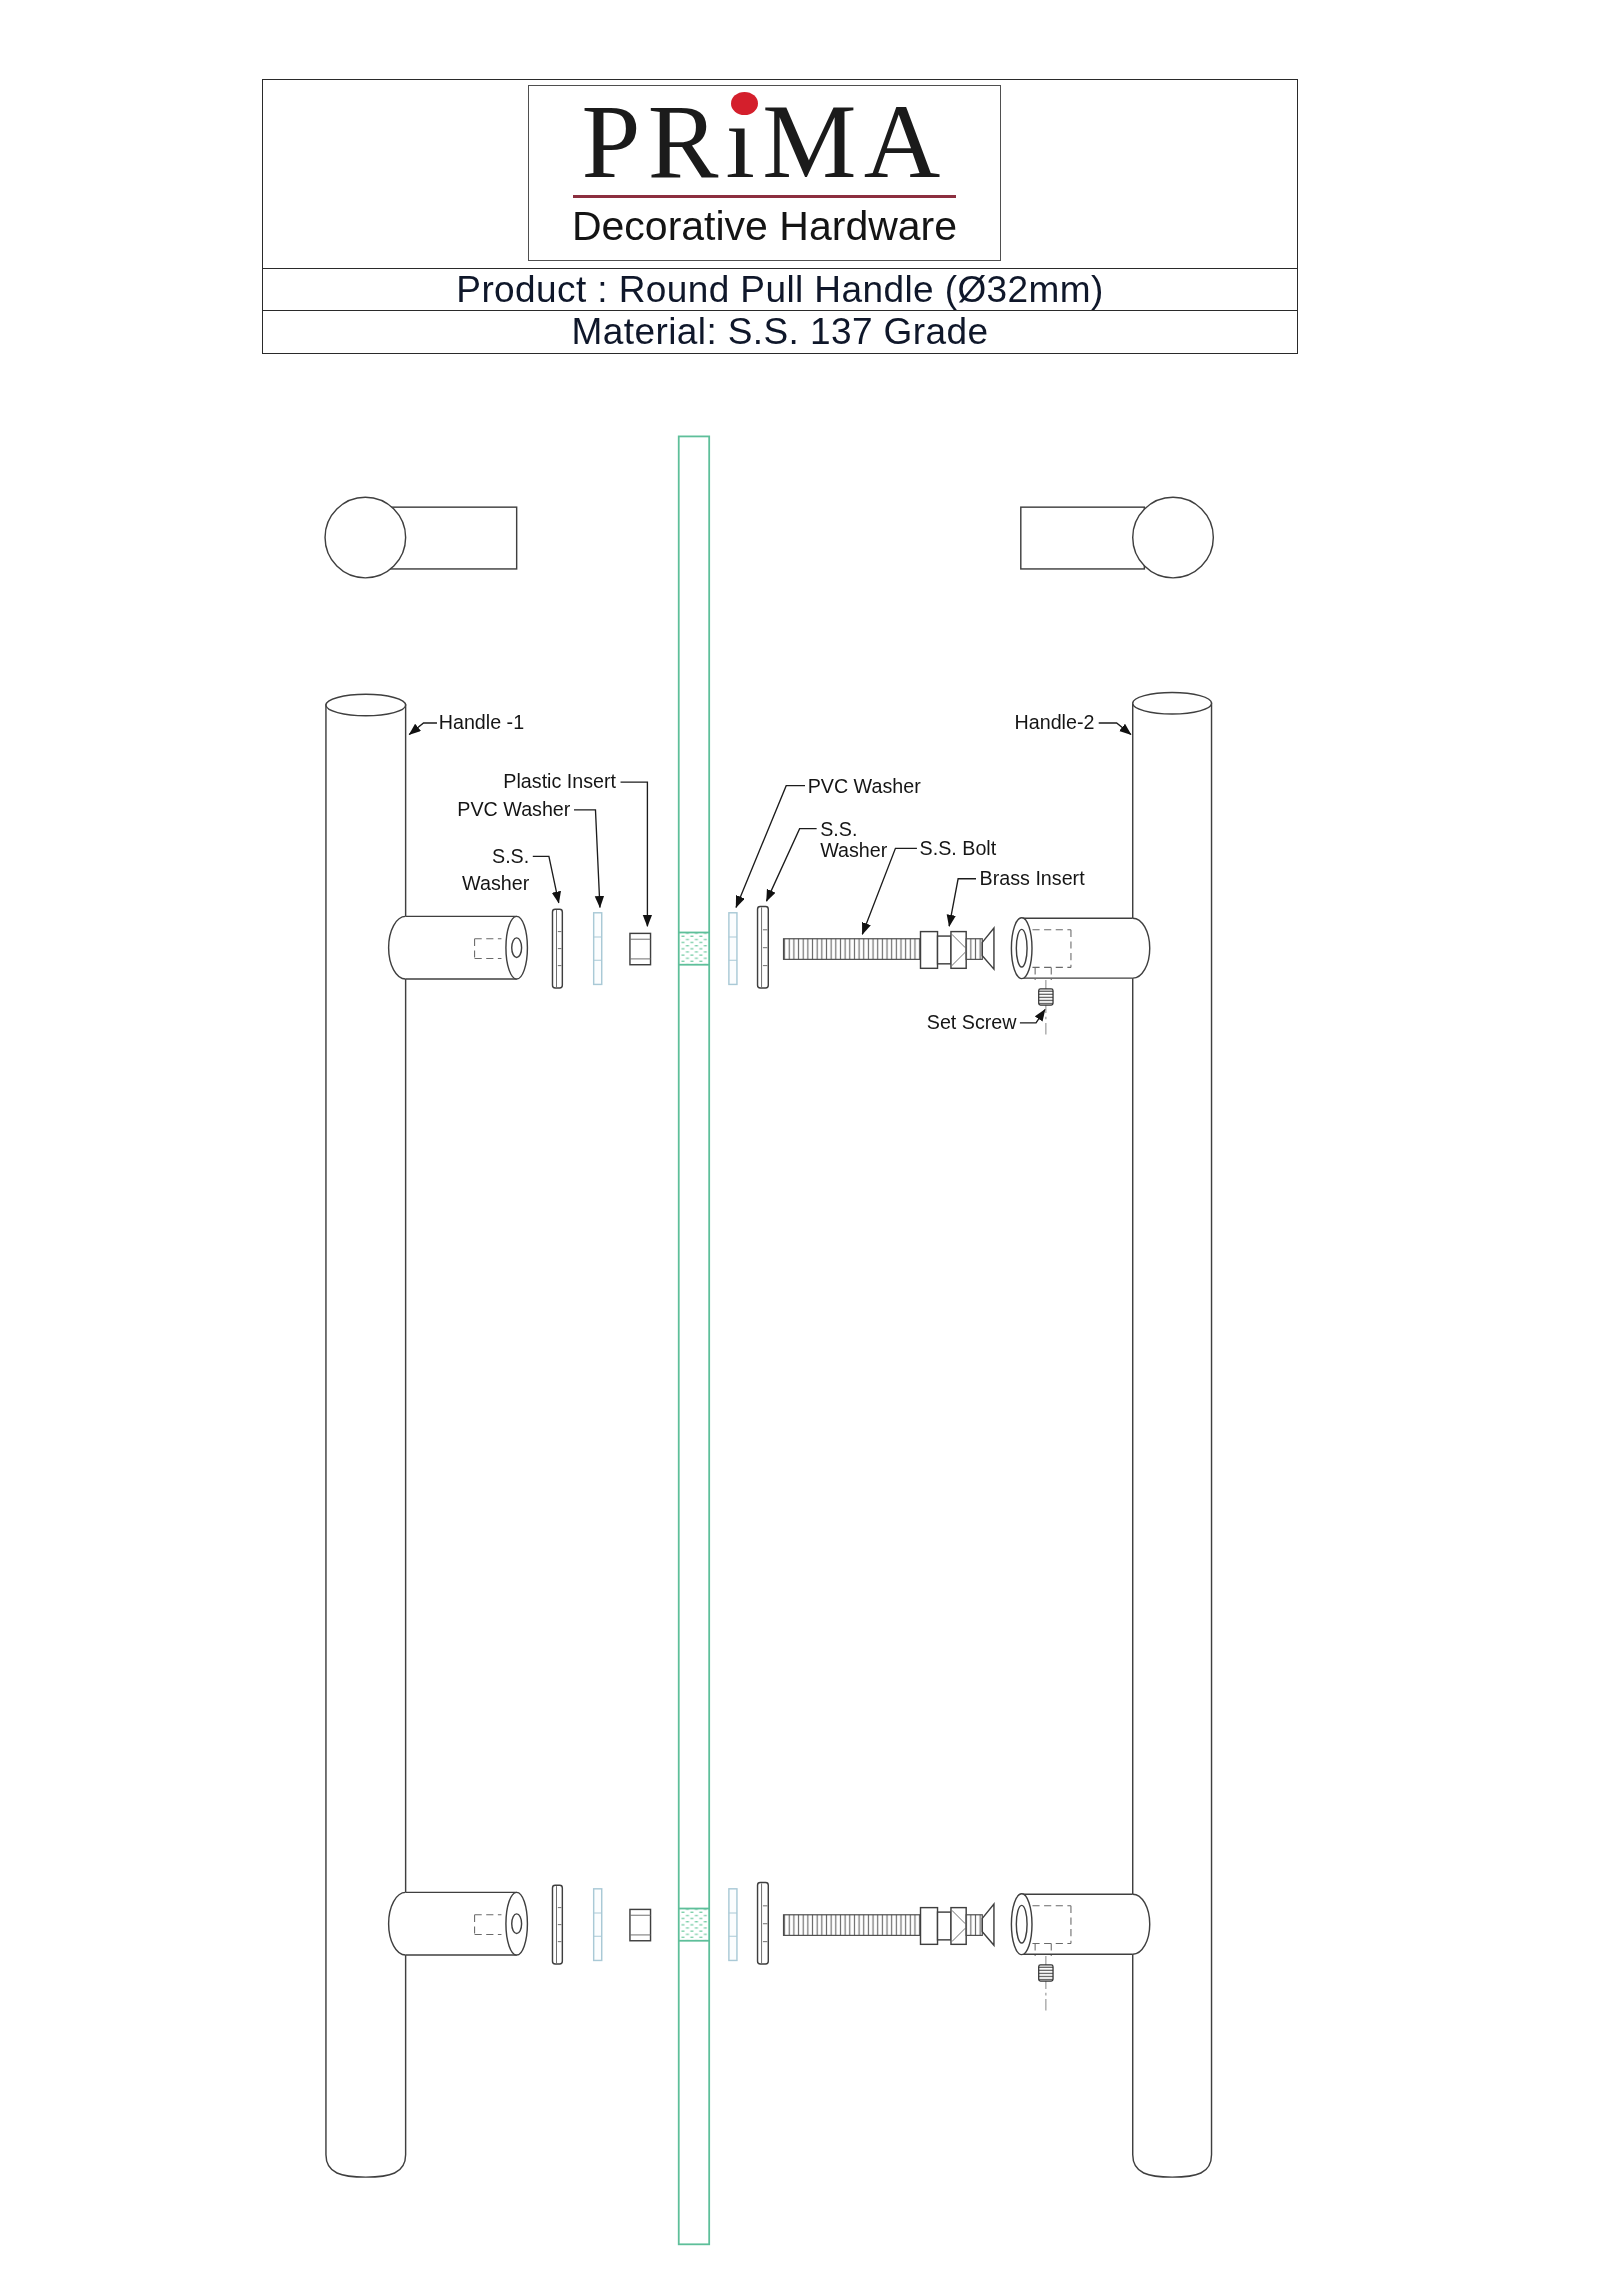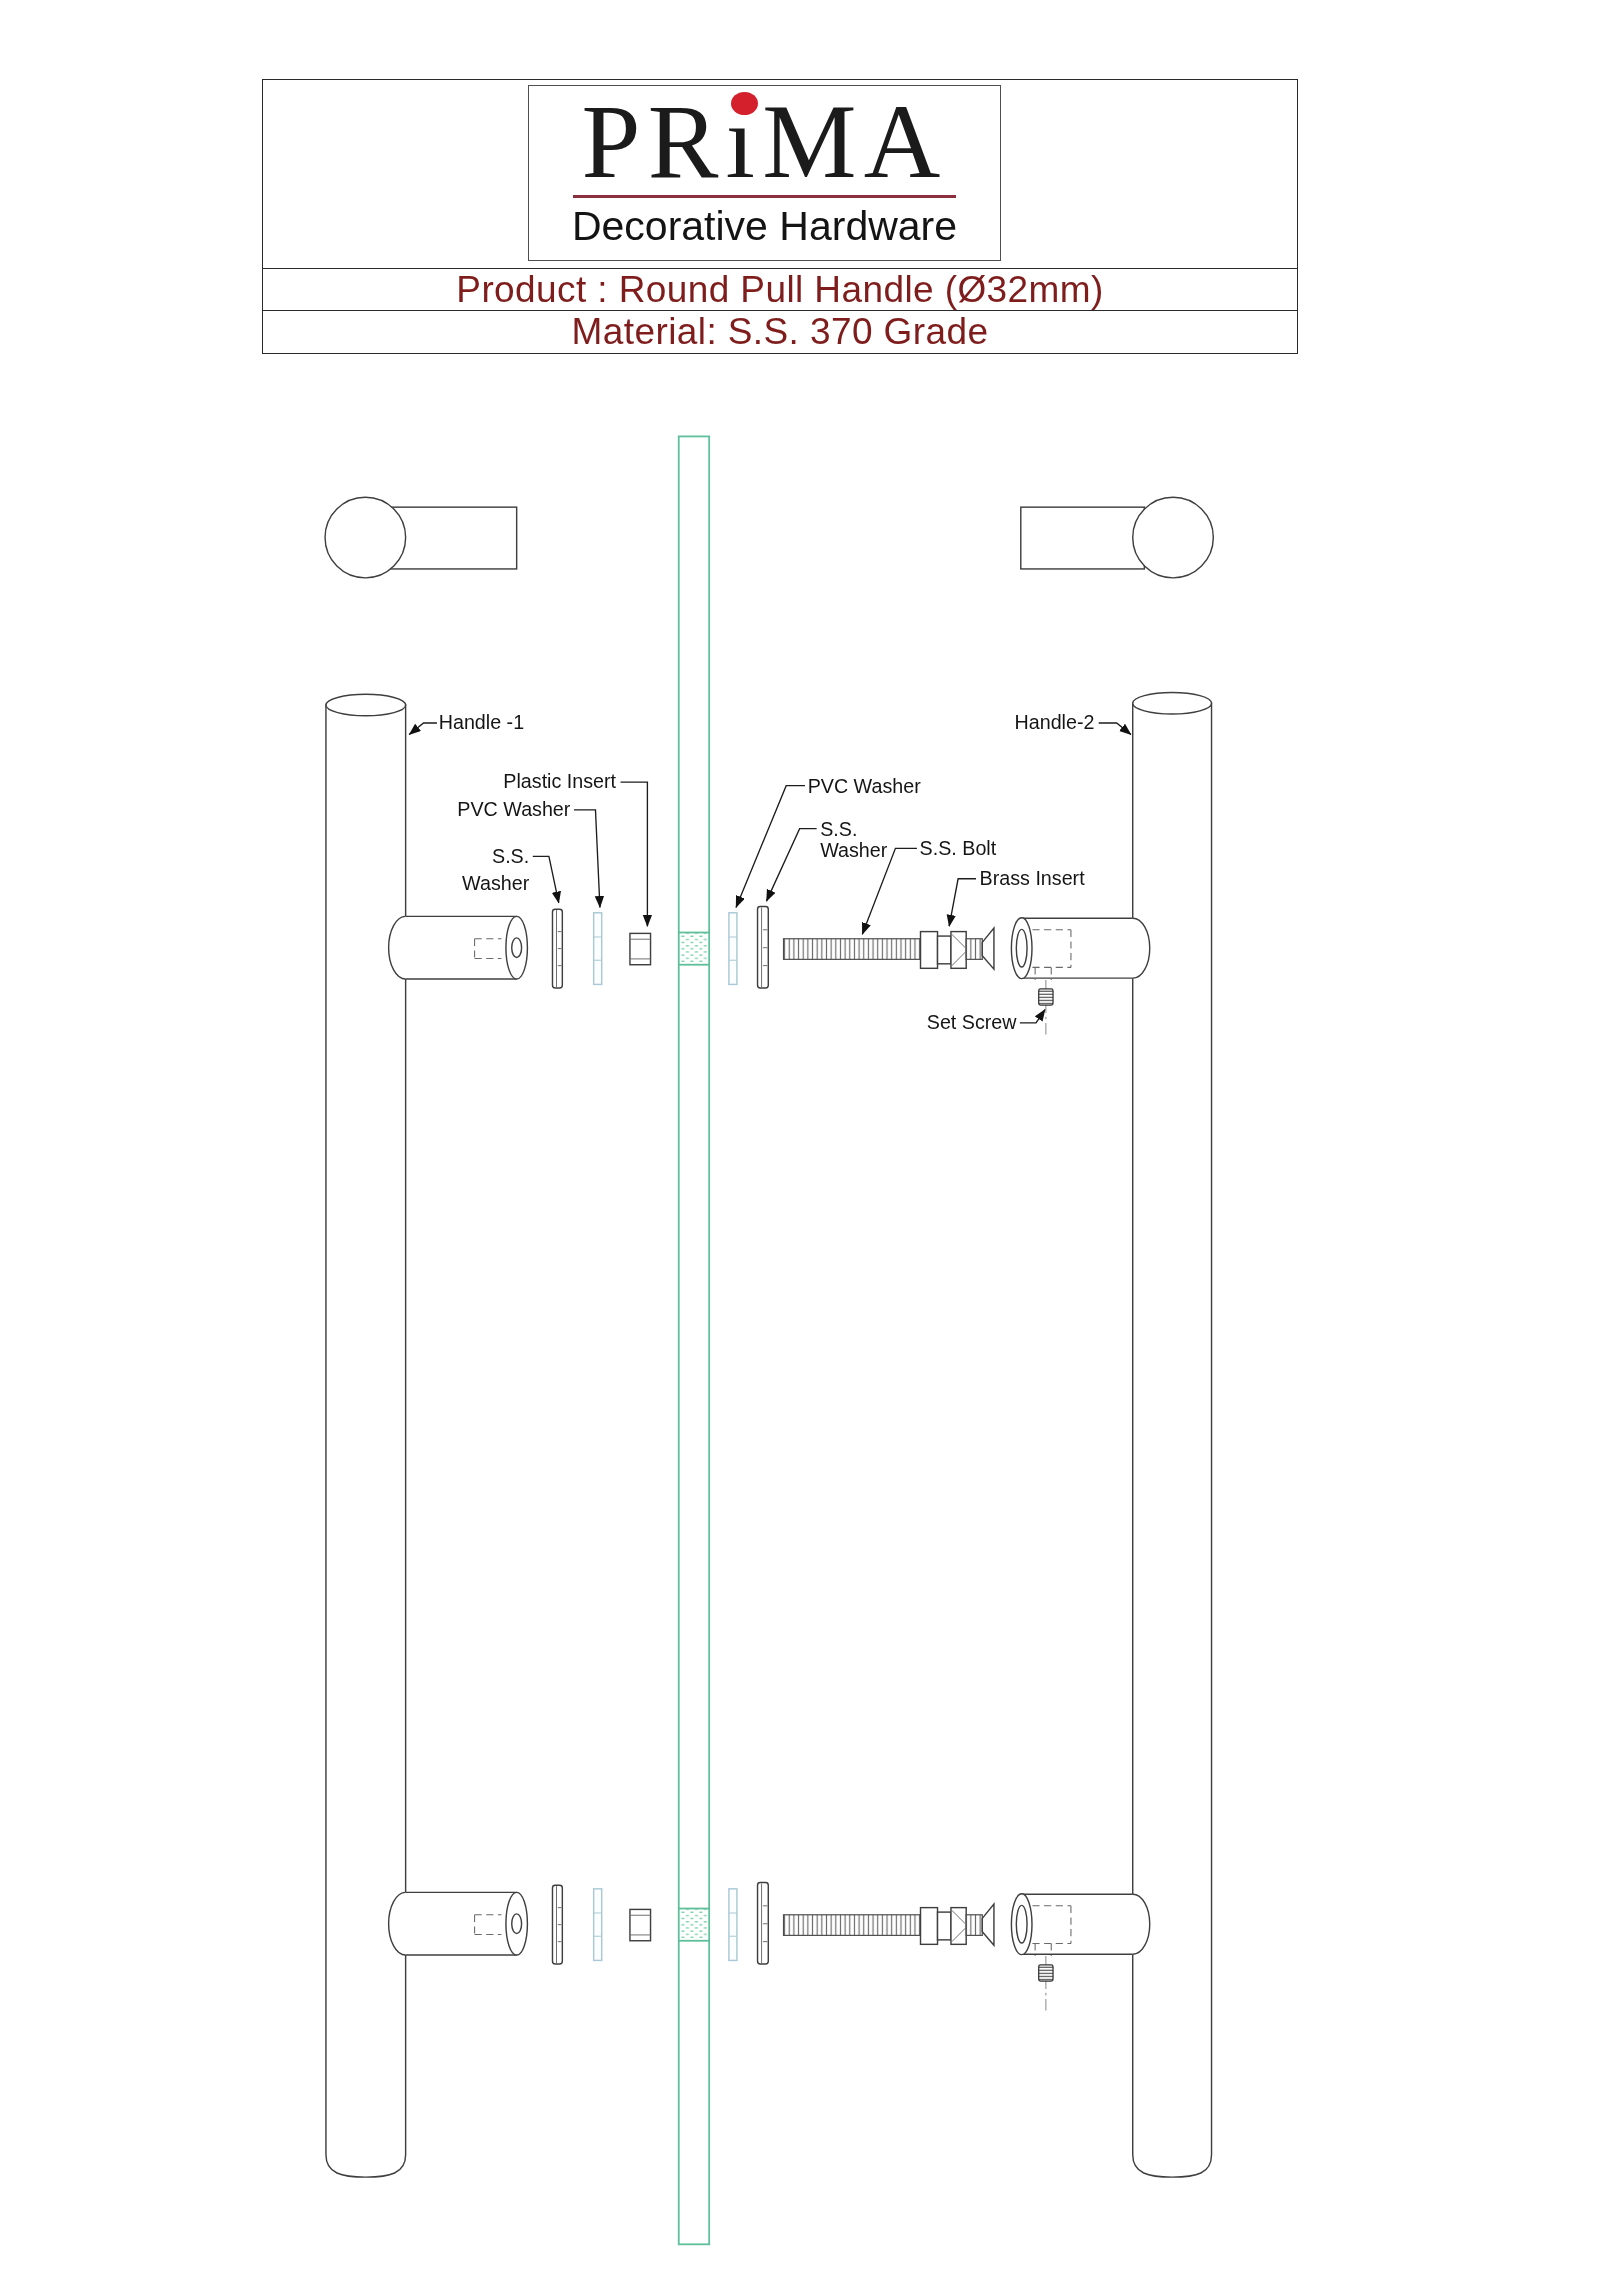--- a/index.html
+++ b/index.html
@@ -15,21 +15,21 @@
             display:flex;flex-direction:column;align-items:center;justify-content:center;}
   .brand{position:relative;font-family:"Liberation Serif",serif;font-size:106px;
          line-height:.88;color:#1b1b1b;letter-spacing:7.2px;white-space:nowrap;}
   .brand-dot{position:absolute;width:27px;height:23px;border-radius:50%;
              background:#d41f2c;top:-3.6px;left:149px;}
   .brand-rule{width:383px;height:3.6px;background:#8c2f3f;margin-top:6.3px;}
   .tagline{font-size:41px;color:#141414;margin-top:4.5px;white-space:nowrap;}
   .tagline .bold{font-weight:normal;}
   .row-product,.row-material{height:41px;border-top:1.8px solid #2a2a2a;
        display:flex;align-items:center;justify-content:center;
-       font-size:37px;color:#7f1d1d;letter-spacing:0.4px;}
+       font-size:37px;color:#0f172a;letter-spacing:0.4px;}
 
   
   svg{position:absolute;left:0;top:0;}
   .ln{stroke:#3f3f3f;stroke-width:1.6;fill:none;}
   .fw{fill:#ffffff;stroke:#3f3f3f;stroke-width:1.6;}
   .fwn{fill:#ffffff;stroke:none;}
   .thin{stroke:#6e6e6e;stroke-width:1.1;fill:none;}
   .dash{stroke:#6a6a6a;stroke-width:1.2;fill:none;stroke-dasharray:8 5;}
   .cdash{stroke:#8f8f8f;stroke-width:1.2;fill:none;stroke-dasharray:13 4 3 4;}
   .pvc{fill:#fbfdfe;stroke:#a9c9d6;stroke-width:1.6;}
@@ -53,21 +53,21 @@
         <div class="brand-rule"></div>
         <div class="tagline"><span>Decorative</span>
           <span class="bold">Hardware</span>
         </div>
       </div>
     </div>
     <div class="row-product">
       <span>Product : Round Pull Handle (Ø32mm)</span>
     </div>
     <div class="row-material">
-      <span>Material: S.S. 370 Grade</span>
+      <span>Material: S.S. 137 Grade</span>
     </div>
   </div>
 
   <svg width="1610" height="2293" viewBox="0 0 1798 2560">
     <defs>
       <marker id="arr" markerWidth="10" markerHeight="8" refX="8.5" refY="3.5" orient="auto">
         <path d="M0,0 L9,3.5 L0,7 Z" fill="#111"></path>
       </marker>
       <pattern id="threadPat" width="5.2" height="23" patternUnits="userSpaceOnUse">
         <rect width="5.2" height="23" fill="#ffffff"></rect>

